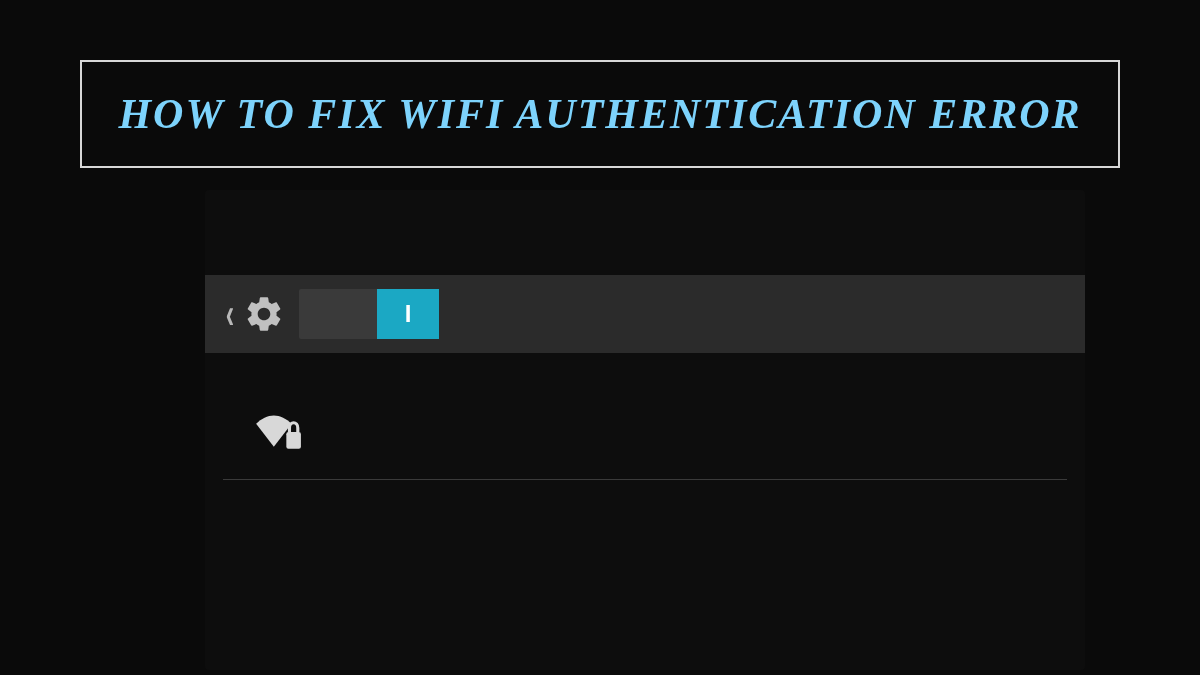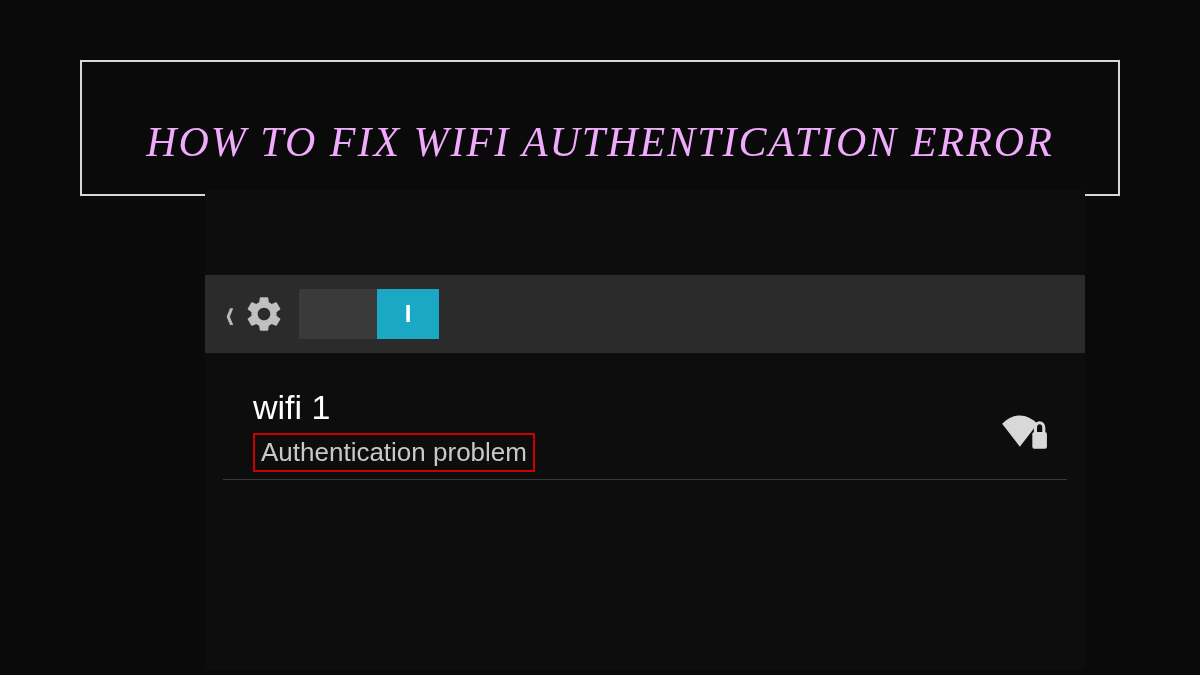--- a/index.html
+++ b/index.html
@@ -18,27 +18,26 @@
     .title-box {
       position: absolute;
       top: 60px;
       left: 80px;
       right: 80px;
       border: 2px solid #d8d8d8;
       padding: 28px 20px;
       text-align: center;
     }
     .title-text {
-      color: #f0abfc;
+      color: #7dd3fc;
       font-family: "Brush Script MT", "Comic Sans MS", cursive;
       font-size: 42px;
-      font-weight: normal;
+      font-weight: bold;
       font-style: italic;
       letter-spacing: 2px;
-      margin-top: 28px;
     }
     .phone-panel {
       position: absolute;
       top: 190px;
       left: 205px;
       width: 880px;
       height: 480px;
       background: #0d0d0d;
       border-radius: 4px;
     }
@@ -153,24 +152,20 @@
       <svg viewBox="0 0 24 24" fill="#c0c0c0">
         <path d="M19.14,12.94c0.04-0.3,0.06-0.61,0.06-0.94c0-0.32-0.02-0.64-0.07-0.94l2.03-1.58c0.18-0.14,0.23-0.41,0.12-0.61 l-1.92-3.32c-0.12-0.22-0.37-0.29-0.59-0.22l-2.39,0.96c-0.5-0.38-1.03-0.7-1.62-0.94L14.4,2.81c-0.04-0.24-0.24-0.41-0.48-0.41 h-3.84c-0.24,0-0.43,0.17-0.47,0.41L9.25,5.35C8.66,5.59,8.12,5.92,7.63,6.29L5.24,5.33c-0.22-0.08-0.47,0-0.59,0.22L2.74,8.87 C2.62,9.08,2.66,9.34,2.86,9.48l2.03,1.58C4.84,11.36,4.8,11.69,4.8,12s0.02,0.64,0.07,0.94l-2.03,1.58 c-0.18,0.14-0.23,0.41-0.12,0.61l1.92,3.32c0.12,0.22,0.37,0.29,0.59,0.22l2.39-0.96c0.5,0.38,1.03,0.7,1.62,0.94l0.36,2.54 c0.05,0.24,0.24,0.41,0.48,0.41h3.84c0.24,0,0.44-0.17,0.47-0.41l0.36-2.54c0.59-0.24,1.13-0.56,1.62-0.94l2.39,0.96 c0.22,0.08,0.47,0,0.59-0.22l1.92-3.32c0.12-0.22,0.07-0.47-0.12-0.61L19.14,12.94z M12,15.6c-1.98,0-3.6-1.62-3.6-3.6 s1.62-3.6,3.6-3.6s3.6,1.62,3.6,3.6S13.98,15.6,12,15.6z"></path>
       </svg>
     </span>
     <div class="toggle-switch">
       <div class="toggle-handle">I</div>
     </div>
   </div>
 
   <div class="network-row">
-    <div class="network-text">
-      <span class="network-name">wifi 1</span>
-      <span class="network-status">Authentication problem</span>
-    </div>
     <span class="wifi-signal-icon">
       <svg viewBox="0 0 24 20">
         <path fill="#d8d8d8" d="M10 18 L1.5 7 C4 4.5 7 3 10 3 C13 3 16 4.5 18.5 7 L10 18 Z"></path>
         <rect x="16" y="11" width="7" height="8" fill="#d8d8d8" rx="1"></rect>
         <path d="M17.5 11 L17.5 9 C17.5 7.5 18.5 6.5 19.5 6.5 C20.5 6.5 21.5 7.5 21.5 9 L21.5 11" stroke="#d8d8d8" stroke-width="1.5" fill="none"></path>
       </svg>
     </span>
   </div>
 
 </div>

